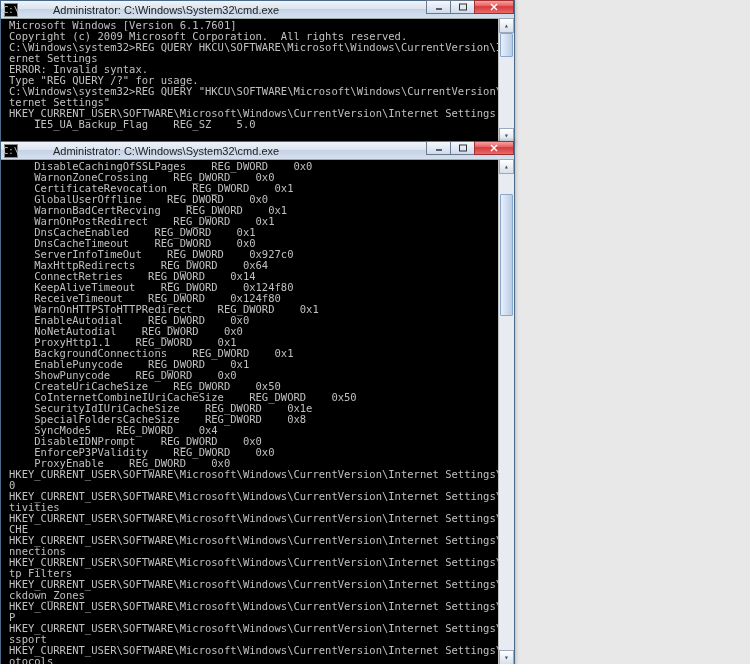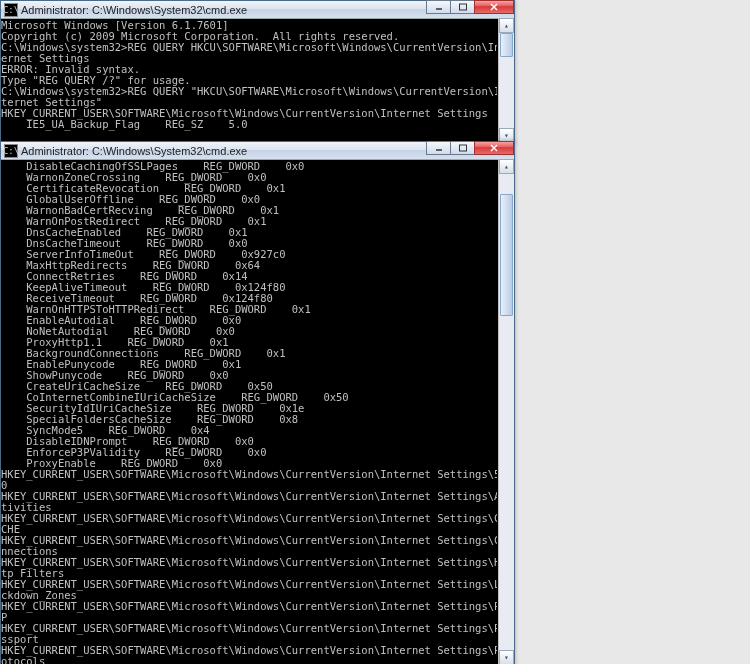--- a/index.html
+++ b/index.html
@@ -39,20 +39,21 @@
     font-size: 9px;
     background: #000;
     color: #ccc;
     border: 1px solid #888;
     box-sizing: border-box;
     font-family: monospace;
   }
   .titlebar .title {
     flex: 0 0 auto;
     white-space: nowrap;
+    margin-left: 32px;
   }
   .win-controls {
     position: absolute;
     right: 0;
     top: -1px;
     display: flex;
     height: 14px;
   }
   .win-btn {
     width: 25px;
@@ -74,21 +75,21 @@
     width: 40px;
     border-top-right-radius: 0;
   }
   .win-btn svg { width: 10px; height: 8px; }
   .console {
     background: #000;
     color: #c0c0c0;
     font-family: "Lucida Console", "Consolas", monospace;
     font-size: 10.5px;
     line-height: 11px;
-    padding: 1px 0;
+    padding: 1px 8px;
     white-space: pre;
     overflow: hidden;
     position: relative;
   }
   .scrollbar-v {
     position: absolute;
     right: 0;
     top: 17px;
     bottom: 0;
     width: 15px;

